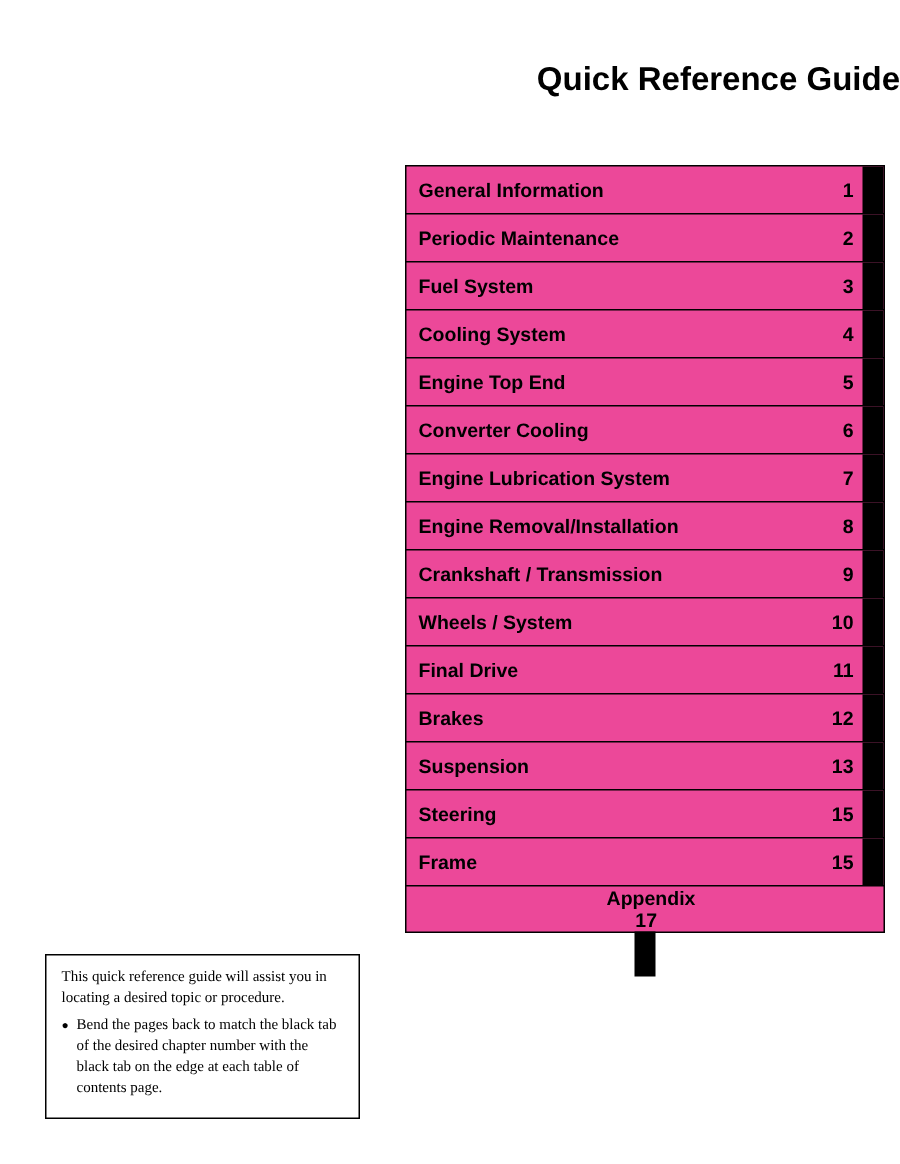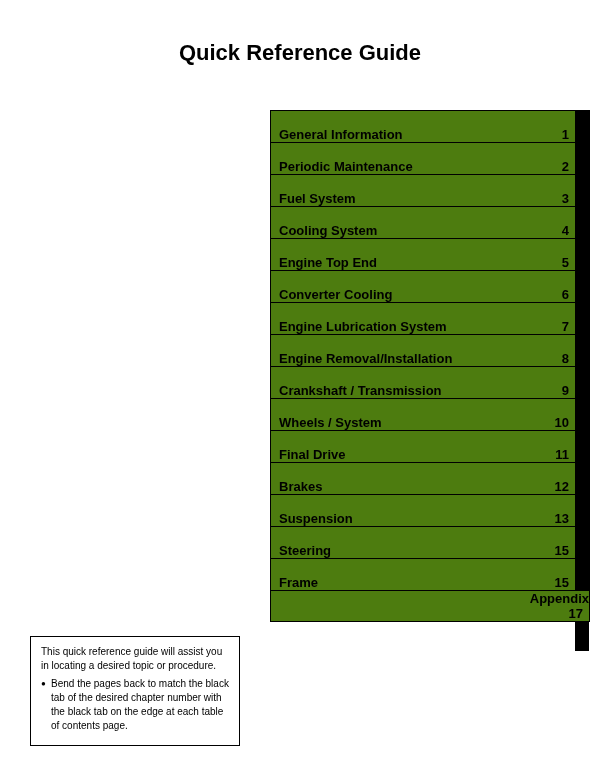--- a/index.html
+++ b/index.html
@@ -10,37 +10,37 @@
       font-family: Arial, sans-serif;
       overflow: hidden;
     }
     .page {
       width: 600px;
       height: 776px;
       background: #fff;
       position: relative;
     }
     .title {
-      text-align: center;
+      text-align: right;
       font-size: 22px;
       font-weight: bold;
       padding: 40px 0 20px 0;
     }
     .toc-container {
       position: absolute;
       left: 270px;
       top: 110px;
       width: 320px;
     }
     .toc-row {
       display: flex;
-      align-items: flex-end;
+      align-items: center;
       border: 1.5px solid #000;
       border-bottom: none;
-      background: #4d7c0f;
+      background: #ec4899;
       height: 32px;
       position: relative;
     }
     .toc-row:last-child {
       border-bottom: 1.5px solid #000;
       flex-direction: column;
     }
     .toc-label {
       flex: 1;
       font-size: 13px;
@@ -63,21 +63,21 @@
       flex-shrink: 0;
     }
     .note-box {
       position: absolute;
       left: 30px;
       bottom: 30px;
       width: 210px;
       border: 1.5px solid #000;
       padding: 8px 10px;
       font-size: 10px;
-      font-family: Liberation Sans, sans-serif;
+      font-family: Liberation Serif, serif;
       line-height: 1.4;
     }
     .note-box p {
       margin-bottom: 4px;
     }
     .note-box ul {
       padding-left: 0;
       list-style: none;
     }
     .note-box li {

